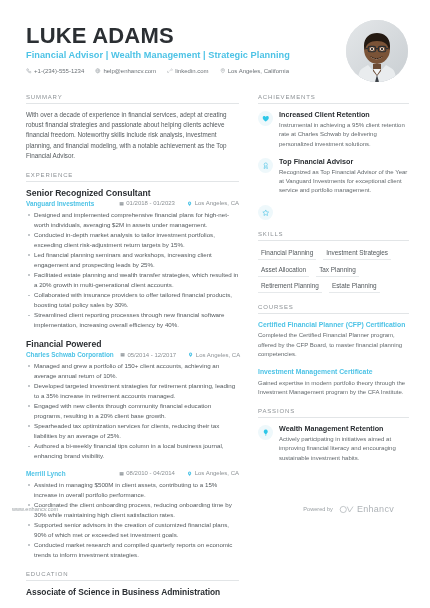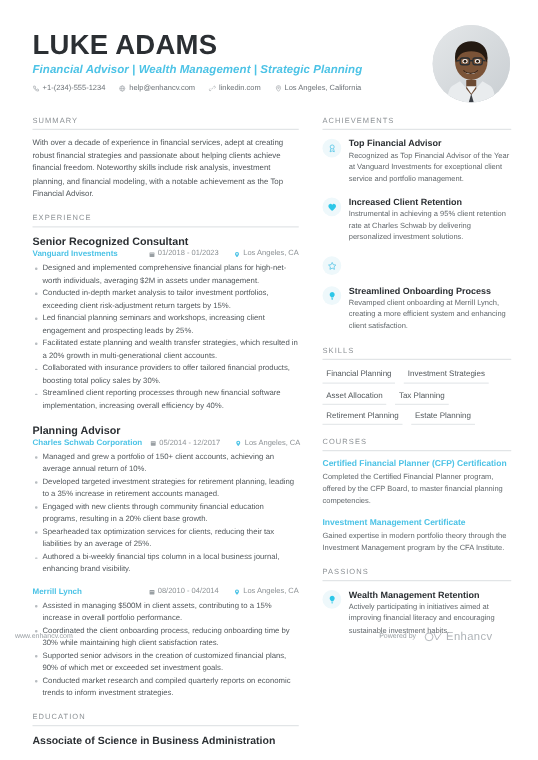--- a/index.html
+++ b/index.html
@@ -14,21 +14,21 @@
 
   
   .header { display:flex; align-items:flex-start; padding: 20px 22px 0 26px; }
   .header-left { flex:1; padding-top: 4px; }
   .name {
     font-size: 22px; font-weight: 700; letter-spacing: .2px;
     color: #2b2f33; line-height: 1.05;
   }
   .headline {
     margin-top: 3px; font-size: 9.2px; font-weight: 700;
-    color: #4dc3e6; letter-spacing: .05px; font-style: italic;
+    color: #4dc3e6; letter-spacing: .05px;
   }
   .contacts {
     margin-top: 8px; display:flex; align-items:center; flex-wrap: nowrap;
     gap: 11px; font-size: 6px; color: #6c7277;
   }
   .contact { display:flex; align-items:center; gap: 2.5px; white-space:nowrap; }
   .contact svg { width: 5.6px; height: 5.6px; flex:none; display:block; }
   .contact .ctext { font-size: 6px; line-height: 1; }
 
   .photo {
@@ -223,21 +223,21 @@
             <li>Designed and implemented comprehensive financial plans for high-net-worth individuals, averaging $2M in assets under management.</li>
             <li>Conducted in-depth market analysis to tailor investment portfolios, exceeding client risk-adjustment return targets by 15%.</li>
             <li>Led financial planning seminars and workshops, increasing client engagement and prospecting leads by 25%.</li>
             <li>Facilitated estate planning and wealth transfer strategies, which resulted in a 20% growth in multi-generational client accounts.</li>
             <li>Collaborated with insurance providers to offer tailored financial products, boosting total policy sales by 30%.</li>
             <li>Streamlined client reporting processes through new financial software implementation, increasing overall efficiency by 40%.</li>
           </ul>
         </div>
 
         <div class="job">
-          <div class="job-title">Planning Advisor</div>
+          <div class="job-title">Financial Powered</div>
           <div class="job-meta">
             <span class="job-company">Charles Schwab Corporation</span>
             <span class="meta-spacer"></span>
             <span class="meta-item date">
               <span>
                   <svg viewBox="0 0 16 16" fill="#9aa0a4">
                     <rect x="2" y="3" width="12" height="11" rx="1"></rect>
                     <rect x="3.2" y="5.6" width="9.6" height="1" fill="#fff"></rect>
                   </svg>
                 </span>
@@ -302,64 +302,51 @@
 
     </div>
 
     <div class="col-right">
 
       <div class="sec">
         <div class="sec-title">ACHIEVEMENTS</div>
 
         <div class="ach">
           <div class="ach-icon">
+            <svg viewBox="0 0 16 16" fill="#2ec7e8">
+                <path d="M8 14S1.5 9.8 1.5 5.8A3.4 3.4 0 0 1 8 4.3a3.4 3.4 0 0 1 6.5 1.5C14.5 9.8 8 14 8 14Z"></path>
+              </svg>
+          </div>
+          <div class="ach-body">
+            <div class="ach-title">Increased Client Retention</div>
+            <div class="ach-desc">Instrumental in achieving a 95% client retention rate at Charles Schwab by delivering personalized investment solutions.</div>
+          </div>
+        </div>
+
+        <div class="ach">
+          <div class="ach-icon">
             <svg viewBox="0 0 16 16" fill="none" stroke="#4dc3e6" stroke-width="1.3">
                 <circle cx="8" cy="5.4" r="3.4"></circle>
                 <path d="M5.6 8.6 4.4 14l3.6-2 3.6 2-1.2-5.4"></path>
               </svg>
           </div>
           <div class="ach-body">
             <div class="ach-title">Top Financial Advisor</div>
             <div class="ach-desc">Recognized as Top Financial Advisor of the Year at Vanguard Investments for exceptional client service and portfolio management.</div>
-          </div>
-        </div>
-
-        <div class="ach">
-          <div class="ach-icon">
-            <svg viewBox="0 0 16 16" fill="#2ec7e8">
-                <path d="M8 14S1.5 9.8 1.5 5.8A3.4 3.4 0 0 1 8 4.3a3.4 3.4 0 0 1 6.5 1.5C14.5 9.8 8 14 8 14Z"></path>
-              </svg>
-          </div>
-          <div class="ach-body">
-            <div class="ach-title">Increased Client Retention</div>
-            <div class="ach-desc">Instrumental in achieving a 95% client retention rate at Charles Schwab by delivering personalized investment solutions.</div>
           </div>
         </div>
 
         <div class="ach">
           <div class="ach-icon">
             <svg viewBox="0 0 16 16" fill="none" stroke="#4dc3e6" stroke-width="1.3">
                 <path d="m8 2 1.9 3.9 4.3.6-3.1 3 .7 4.3L8 11.8l-3.8 2 .7-4.3-3.1-3 4.3-.6z"></path>
               </svg>
           </div>
         </div>
 
-        <div class="ach">
-          <div class="ach-icon">
-            <svg viewBox="0 0 16 16" fill="#2ec7e8">
-                <path d="M8 1.3a4.4 4.4 0 0 0-2.6 7.9c.5.4.8 1 .8 1.6h3.6c0-.6.3-1.2.8-1.6A4.4 4.4 0 0 0 8 1.3Z"></path>
-                <rect x="6.4" y="11.6" width="3.2" height="1.2" rx=".6"></rect>
-                <rect x="6.8" y="13.4" width="2.4" height="1.2" rx=".6"></rect>
-              </svg>
-          </div>
-          <div class="ach-body">
-            <div class="ach-title">Streamlined Onboarding Process</div>
-            <div class="ach-desc">Revamped client onboarding at Merrill Lynch, creating a more efficient system and enhancing client satisfaction.</div>
-          </div>
-        </div>
       </div>
 
       <div class="sec">
         <div class="sec-title">SKILLS</div>
         <div class="skills-wrap">
           <span class="skill">Financial Planning</span>
           <span class="skill">Investment Strategies</span>
           <span class="skill">Asset Allocation</span>
           <span class="skill">Tax Planning</span>
           <span class="skill">Retirement Planning</span>

